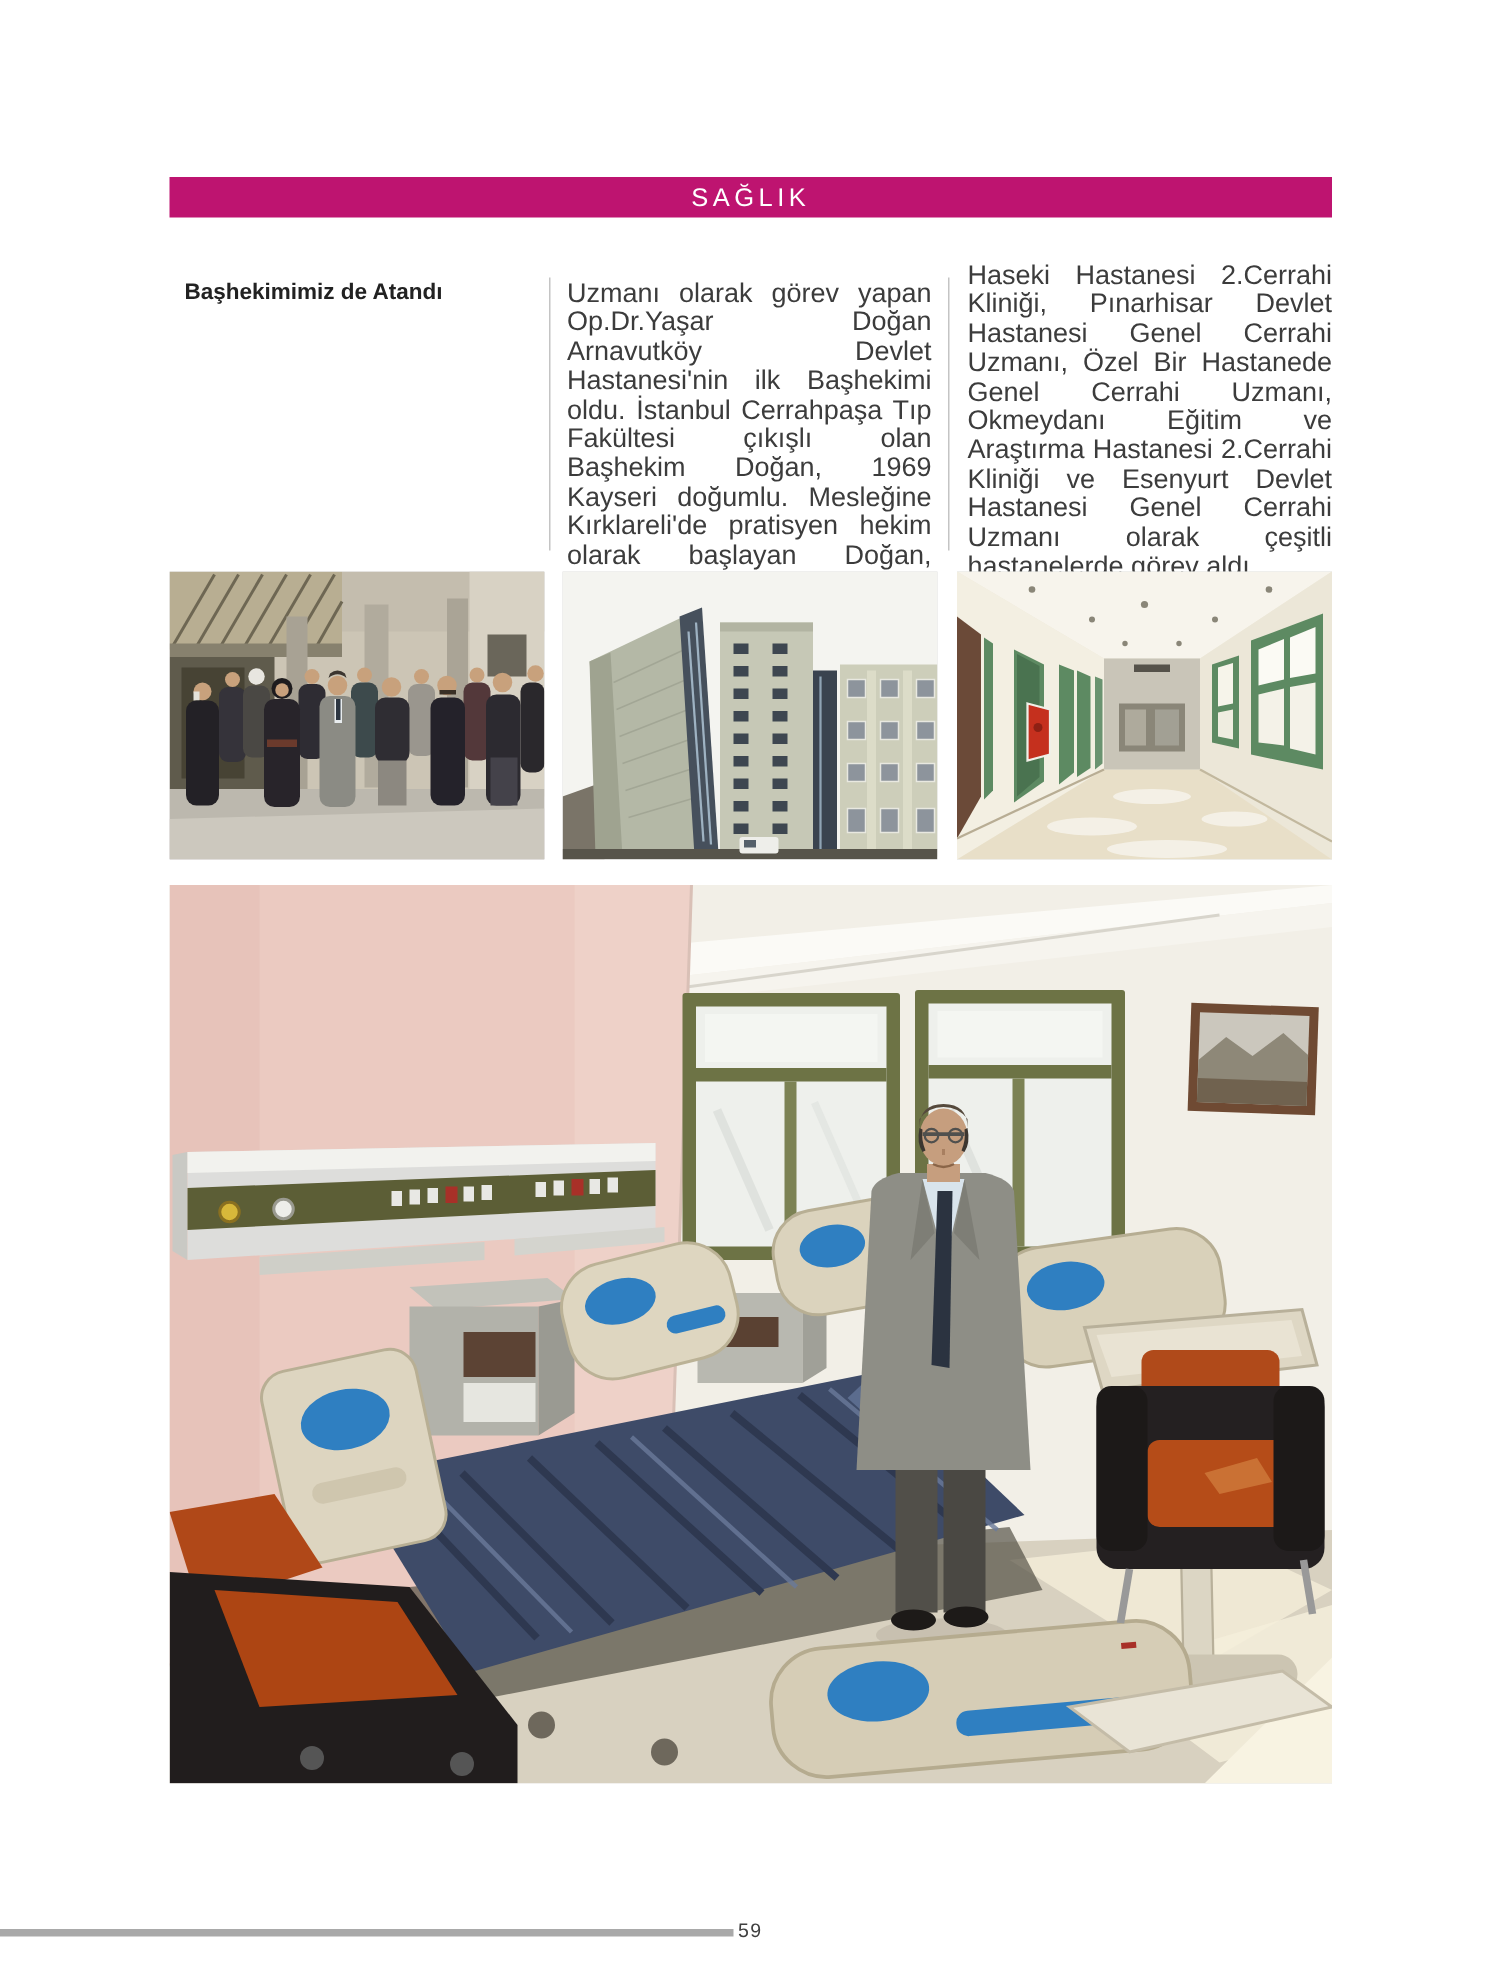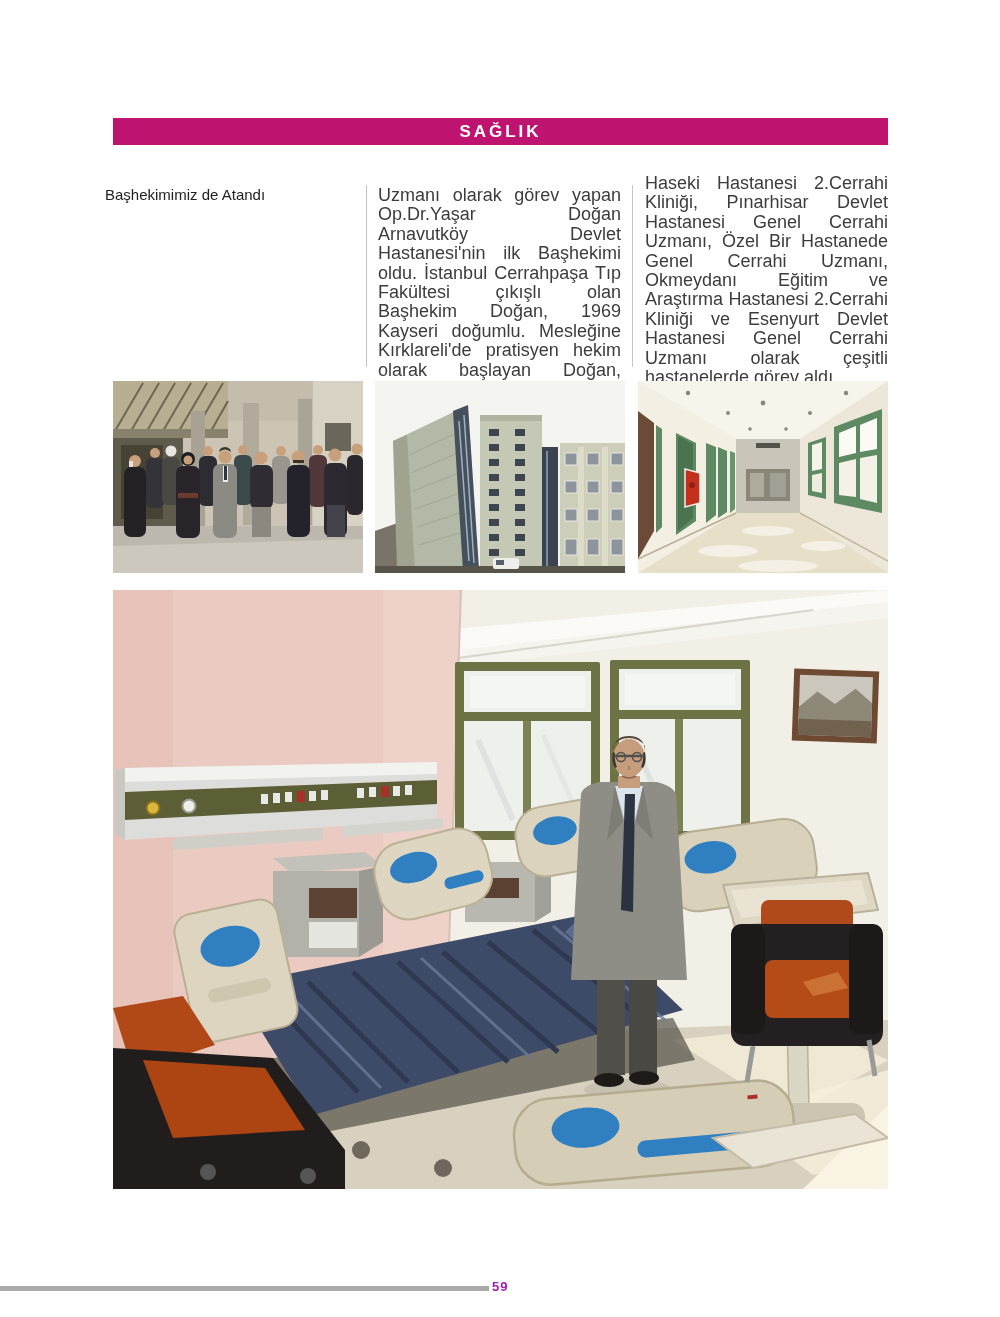--- a/index.html
+++ b/index.html
@@ -5,25 +5,25 @@
   html,body{margin:0;padding:0;background:#ffffff;}
   .page{
     position:relative;width:1000px;height:1317px;background:#ffffff;
     font-family:"Liberation Sans", sans-serif;overflow:hidden;
   }
   .header-bar{
     position:absolute;left:113px;top:118px;width:775px;height:27px;
     background:#be1470;display:flex;align-items:center;justify-content:center;
   }
   .header-bar span{
-    color:#ffffff;font-size:17px;font-weight:bold;letter-spacing:3px;
+    color:#ffffff;font-size:17px;font-weight:normal;letter-spacing:3px;
   }
   .article-title{
-    position:absolute;left:105px;top:186px;width:243px;
-    font-size:15px;font-weight:400;color:#222222;
+    position:absolute;left:123px;top:186px;width:243px;
+    font-size:15px;font-weight:700;color:#222222;
   }
   .col{
     position:absolute;width:243px;
     font-size:18px;line-height:19.4px;color:#3c3c3c;
     text-align:justify;
   }
   .col.c1{left:113px;top:230px;text-indent:20px;}
   .col.c2{left:378px;top:186px;}
   .col.c3{left:645px;top:174px;}
   .vrule{
@@ -38,22 +38,22 @@
   .photo.p1{left:113px;}
   .photo.p2{left:375px;}
   .photo.p3{left:638px;}
   .bigphoto{
     position:absolute;left:113px;top:590px;width:775px;height:599px;overflow:hidden;background:#eee;
   }
   .footer-rule{
     position:absolute;left:0;top:1286px;width:489px;height:5px;background:#a9a9a9;
   }
   .page-number{
-    position:absolute;left:492px;top:1279px;font-size:13px;font-weight:bold;
-    color:#a21caf;letter-spacing:1px;
+    position:absolute;left:492px;top:1279px;font-size:13px;font-weight:normal;
+    color:#404040;letter-spacing:1px;
   }
 </style>
 </head>
 <body>
 
 <div class="page">
 
   <div class="header-bar">
     <span>SAĞLIK</span>
   </div>

